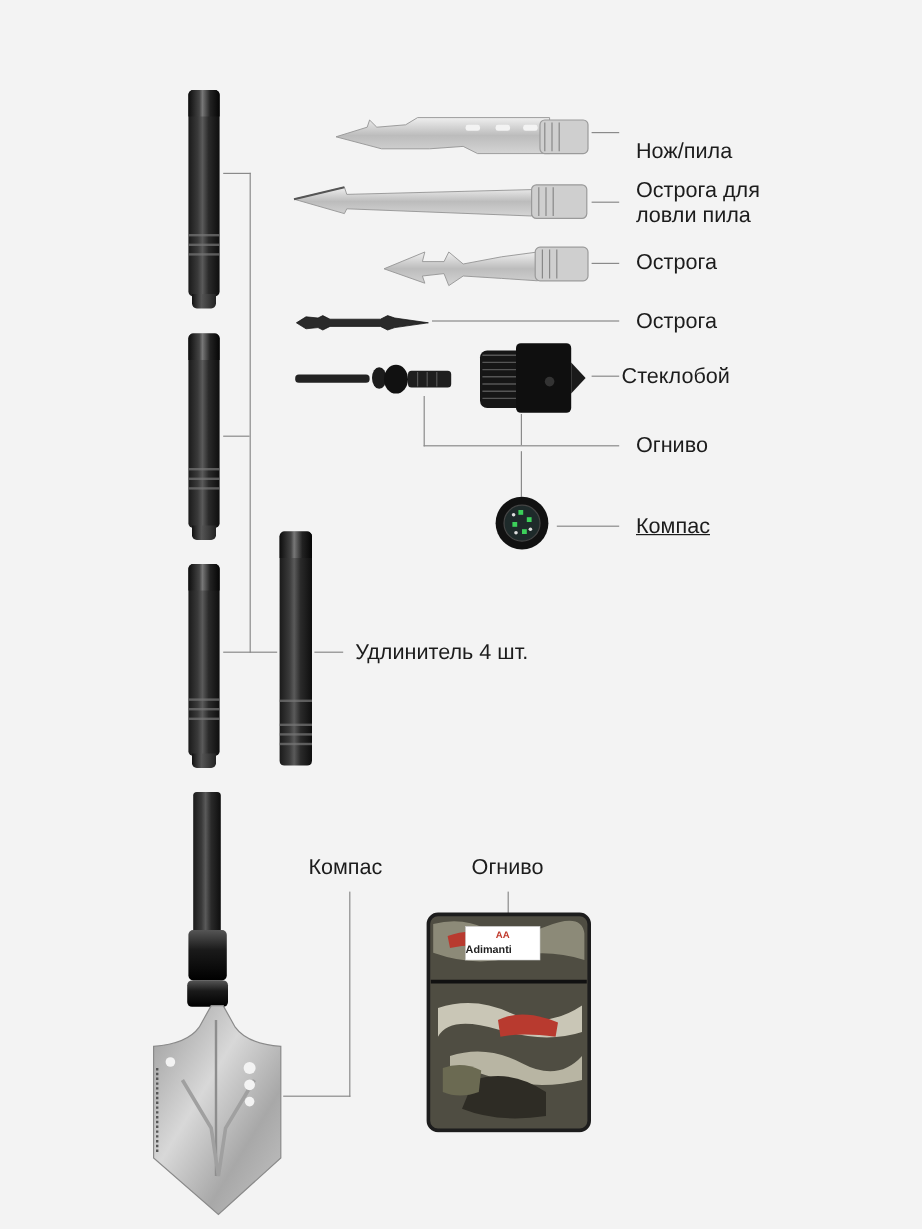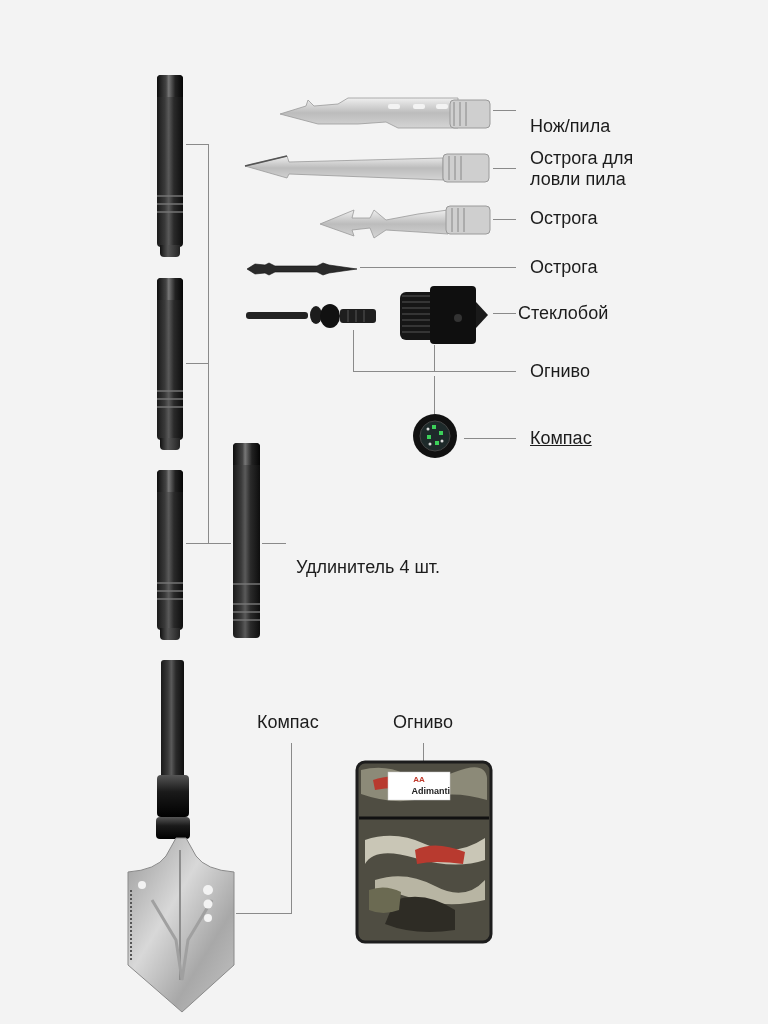--- a/index.html
+++ b/index.html
@@ -47,21 +47,21 @@
     <div class="ring" style="top:160px"></div>
     <div class="ring" style="top:168px"></div>
     <div class="ring" style="top:176px"></div>
 </div>
 
 <div class="line" style="left:186px;top:144px;width:23px;height:1px;"></div>
 <div class="line" style="left:208px;top:144px;width:1px;height:400px;"></div>
 <div class="line" style="left:186px;top:363px;width:22px;height:1px;"></div>
 <div class="line" style="left:186px;top:543px;width:45px;height:1px;"></div>
 <div class="line" style="left:262px;top:543px;width:24px;height:1px;"></div>
-<div class="label" style="left:296px;top:533px;margin-top:24px;">Удлинитель 4 шт.</div>
+<div class="label" style="left:296px;top:533px;">Удлинитель 4 шт.</div>
 
 <svg class="abs" style="left:278px;top:94px;" width="215" height="40" viewBox="0 0 215 40">
   <defs>
       <linearGradient id="st" x1="0" y1="0" x2="0" y2="1">
         <stop offset="0" stop-color="#efefef"></stop>
         <stop offset=".5" stop-color="#bcbcbc"></stop>
         <stop offset="1" stop-color="#d4d4d4"></stop>
       </linearGradient>
     </defs>
   <path d="M2 20 L28 12 L30 6 L36 12 L60 10 L70 4 L180 4 L180 34 L120 34 L108 28 L80 30 L40 30 Z" fill="url(#st)" stroke="#999" stroke-width=".8"></path>
@@ -169,13 +169,13 @@
   <path d="M10 80 Q40 70 70 84 T130 78 L130 100 Q100 110 60 98 T10 104 Z" fill="#c9c6b6"></path>
   <path d="M20 120 Q50 110 80 126 T130 120 L130 140 Q90 150 50 136 T20 146 Z" fill="#b8b5a3"></path>
   <path d="M40 140 Q70 130 100 150 L100 170 Q60 176 30 164 Z" fill="#2e2c25"></path>
   <path d="M60 90 Q80 80 110 92 L108 104 Q80 100 62 104 Z" fill="#b83a2f"></path>
   <path d="M18 20 Q40 12 60 22 L58 30 Q40 26 20 30 Z" fill="#b83a2f"></path>
   <path d="M14 130 Q30 124 46 132 L44 150 Q28 156 14 150 Z" fill="#6b6a52"></path>
   <path d="M4 58 L134 58" stroke="#111" stroke-width="3"></path>
   <rect x="33" y="12" width="62" height="28" fill="#ffffff" stroke="#ccc" stroke-width=".5"></rect>
 </svg>
 <div class="abs" style="left:388px;top:775px;width:62px;text-align:center;font-size:8px;font-weight:bold;color:#c0392b;line-height:10px;">AA</div>
-<div class="abs" style="left:388px;top:786px;width:62px;text-align:right;font-size:9px;font-weight:bold;color:#222;line-height:11px;">Adimanti</div>
+<div class="abs" style="left:388px;top:786px;width:62px;text-align:left;font-size:9px;font-weight:bold;color:#222;line-height:11px;">Adimanti</div>
 
 </body></html>

